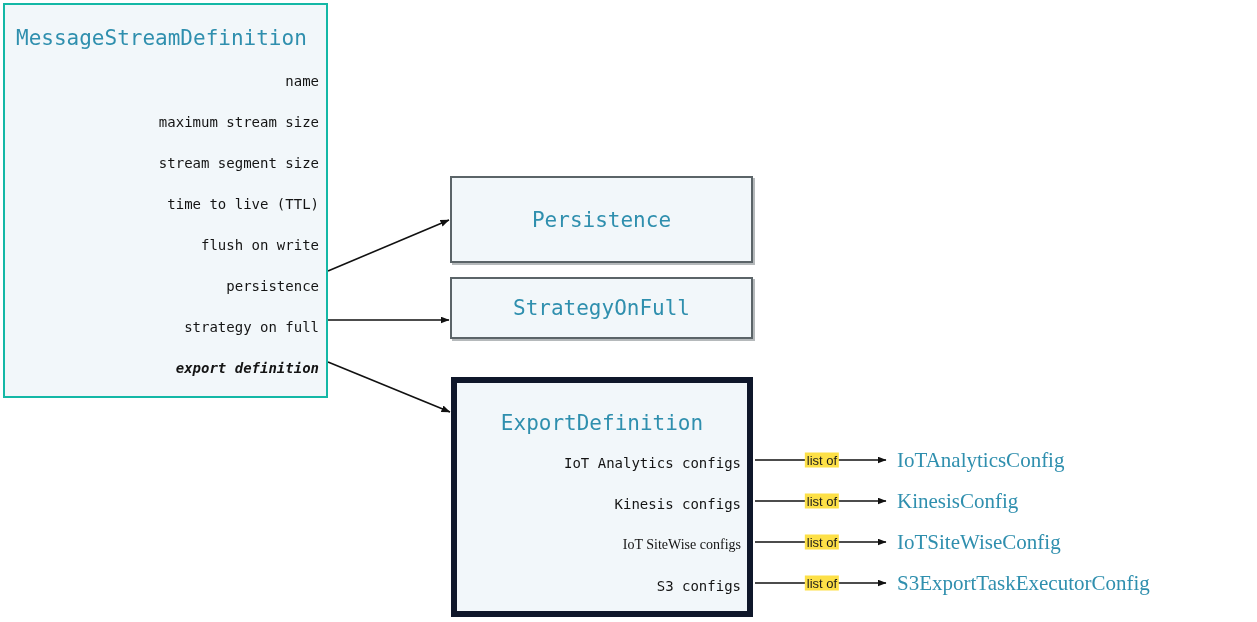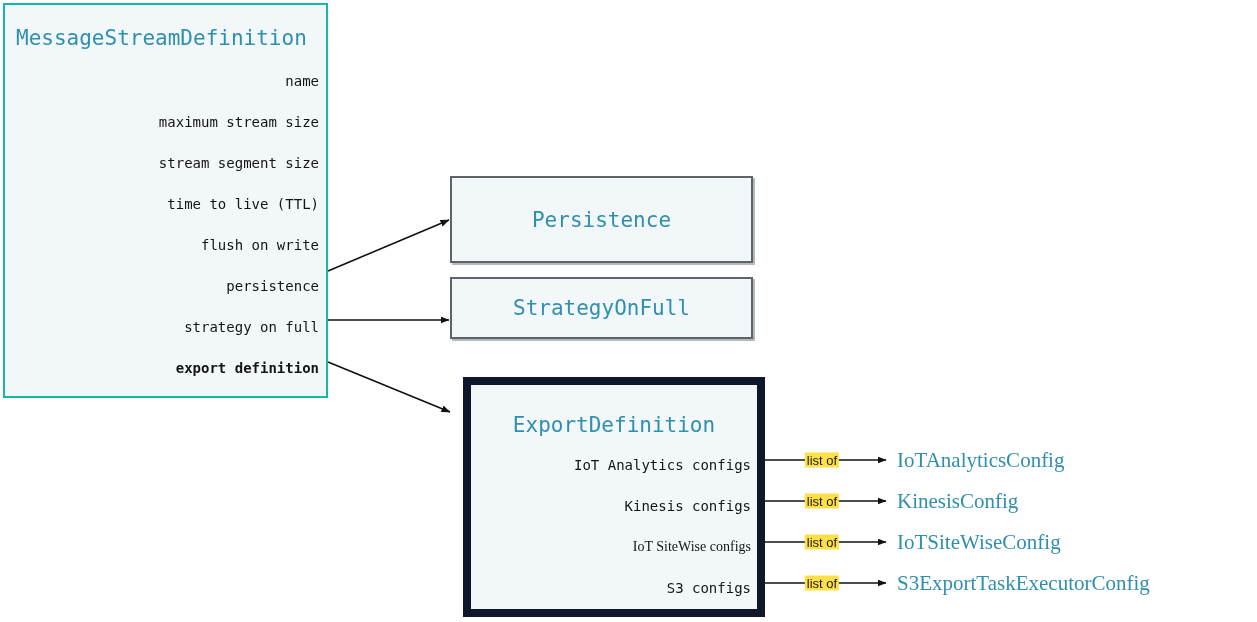--- a/index.html
+++ b/index.html
@@ -34,37 +34,36 @@
     box-sizing: border-box;
   }
   .box-thin {
     border: 2px solid #5b6468;
     box-shadow: 2px 2px 0 rgba(90,100,104,0.45);
   }
   .box-main {
     border: 2px solid #14b8a6;
   }
   .box-thick {
-    border: 8px solid #0f172a;
-    margin-left: 12px;
+    border: 6px solid #0f172a;
   }
   .cls-title {
     color: #2f8fae;
     font-family: "DejaVu Sans Mono", "Liberation Mono", monospace;
     font-size: 21px;
     letter-spacing: 0px;
     white-space: nowrap;
   }
   .attr {
     color: #141414;
     font-family: "DejaVu Sans Mono", "Liberation Mono", monospace;
     font-size: 14px;
     white-space: nowrap;
   }
-  .attr.bold { font-weight: bold; }
+  .attr.bold { font-weight: bold; font-style: italic; }
 
   
   #main-box {
     left: 3px;
     top: 3px;
     width: 325px;
     height: 395px;
   }
   #main-box .cls-title {
     position: absolute;

